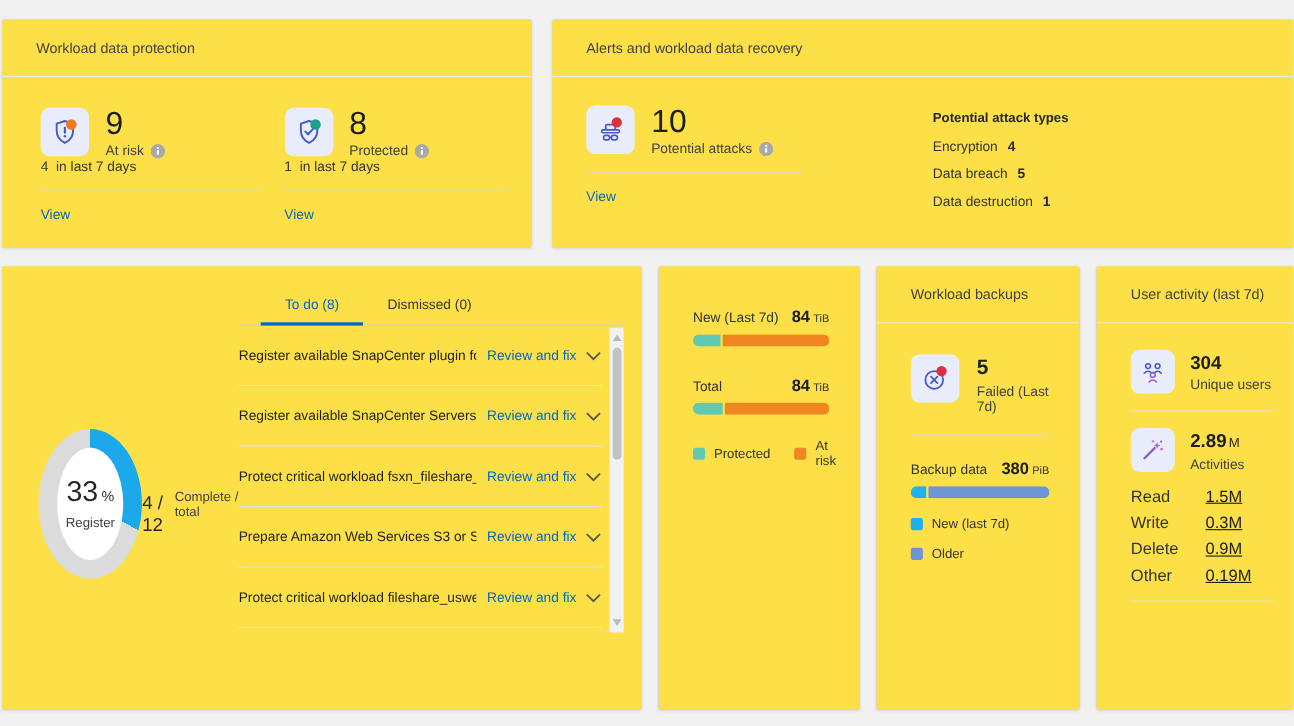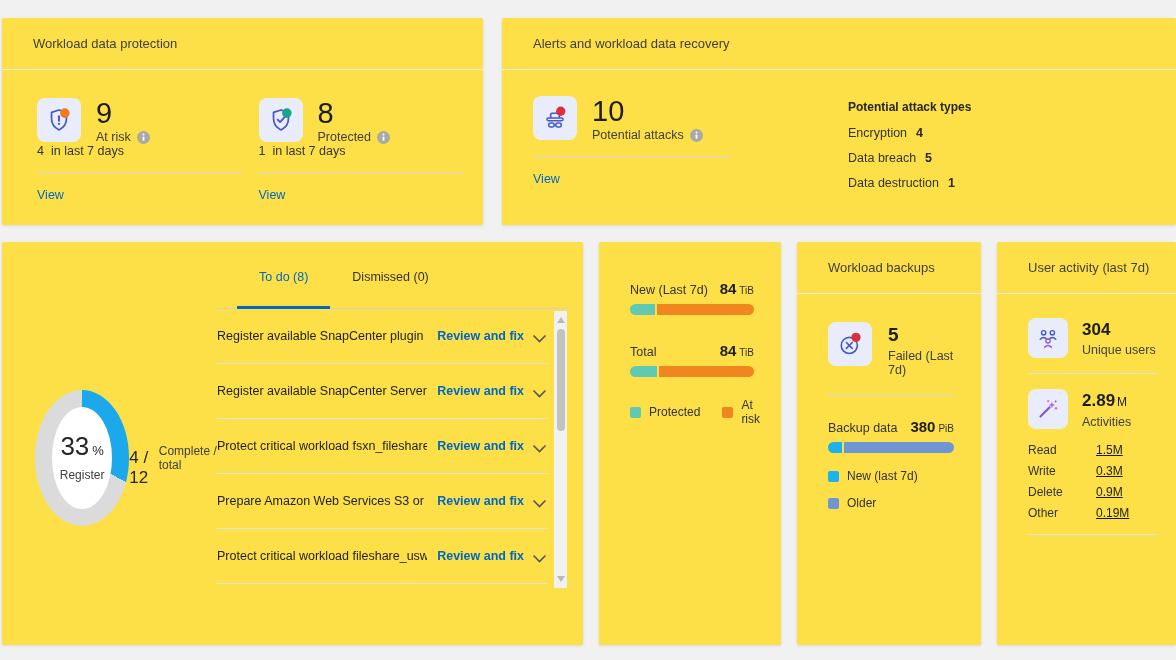--- a/index.html
+++ b/index.html
@@ -65,31 +65,31 @@
     display:flex; flex-direction:column; align-items:center; justify-content:center;
   }
   .donut-pct { font-size:26px; font-weight:400; color:#262626; line-height:26px; }
   .donut-pct .pct-unit { font-size:13px; margin-left:3px; }
   .donut-caption { font-size:12px; color:#404040; margin-top:4px; }
   .donut-ratio { font-size:17px; color:#262626; margin-top:26px; }
   .donut-ratio-caption { font-size:12px; color:#404040; margin-top:7px; }
   .list-col { flex:1; position:relative; min-width:0; }
   .tabs { display:flex; padding-left:20px; border-bottom:1px solid #d0d0d0; }
   .tab {
-    font-size:12.5px; color:#333; padding:6px 22px 22px; cursor:pointer;
+    font-size:12.5px; color:#333; padding:6px 22px 9px; cursor:pointer;
     border-bottom:3px solid transparent; margin-bottom:-1px;
   }
   .tab.active { color:#0067c5; border-bottom-color:#0067c5; }
   .action-list { position:relative; height:277px; padding-right:22px; }
   .action-row {
     height:55px; display:flex; align-items:center; justify-content:space-between;
     border-bottom:1px solid #e2e2e2; gap:10px;
   }
   .action-text { font-size:12.5px; color:#1f1f1f; white-space:nowrap; overflow:hidden; }
-  .action-link { display:flex; align-items:flex-end; gap:8px; flex:none; cursor:pointer;font-weight:bold; }
+  .action-link { display:flex; align-items:center; gap:8px; flex:none; cursor:pointer; }
   .action-link span { font-size:12.5px; color:#0067c5; }
   .scrollbar {
     position:absolute; top:2px; right:2px; width:13px; height:277px;
     background:#f1f1f1; border-radius:1px;
   }
   .scroll-arrow { position:absolute; left:0; width:13px; height:14px; display:flex; align-items:center; justify-content:center; cursor:pointer; }
   .scroll-arrow.up { top:2px; }
   .scroll-arrow.down { bottom:2px; }
   .tri-up { width:0; height:0; border-left:4px solid transparent; border-right:4px solid transparent; border-bottom:6px solid #b9b9b9; }
   .tri-down { width:0; height:0; border-left:4px solid transparent; border-right:4px solid transparent; border-top:6px solid #b9b9b9; }
@@ -117,21 +117,21 @@
   .backups-body .divider { margin:18px 0 22px; }
 
   
   .activity-body { padding:24px 20px 0 31px; }
   .act-stat { display:flex; gap:14px; }
   .act-num { font-size:17px; font-weight:700; color:#1c1c1c; line-height:20px; margin-top:2px; }
   .act-num .act-unit { font-size:12px; font-weight:400; margin-left:2px; }
   .act-label { font-size:12.5px; color:#404040; margin-top:3px; }
   .activity-body .divider { margin:15px 0; width:130px; border-top-color:#e0e0e0; }
   .break-table { margin-top:14px; width:140px; }
-  .break-row { display:flex; margin-bottom:7px; font-size:12px; color:#333; }
+  .break-row { display:flex; margin-bottom:7px; font-size:15px; color:#333; }
   .break-row .bl { width:68px; }
   .break-row .bv { color:#1c1c1c;text-decoration:underline; }
   .break-divider { border:none; border-top:1px solid #e0e0e0; width:130px; margin-top:14px; }
 </style>
 </head>
 <body>
 
 <div class="page">
 
   <div class="row row-top">

